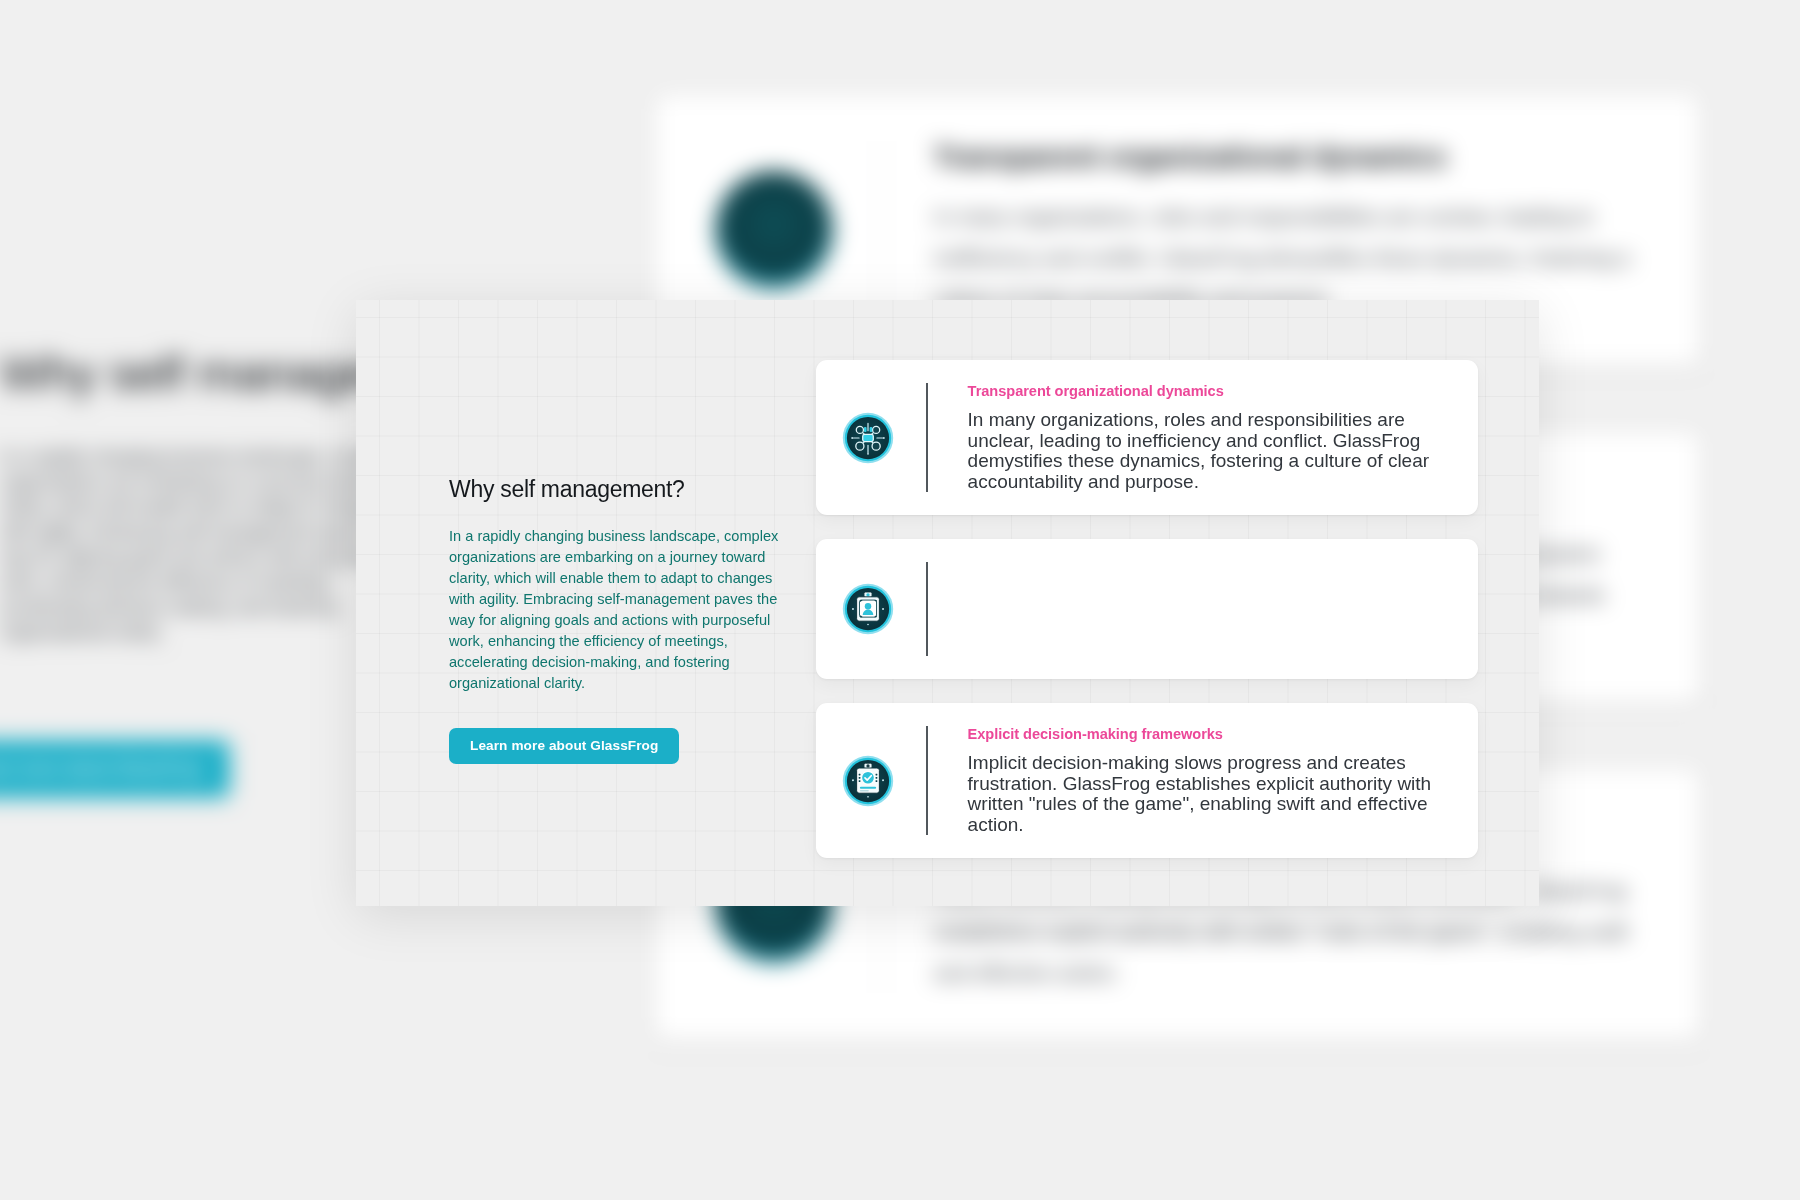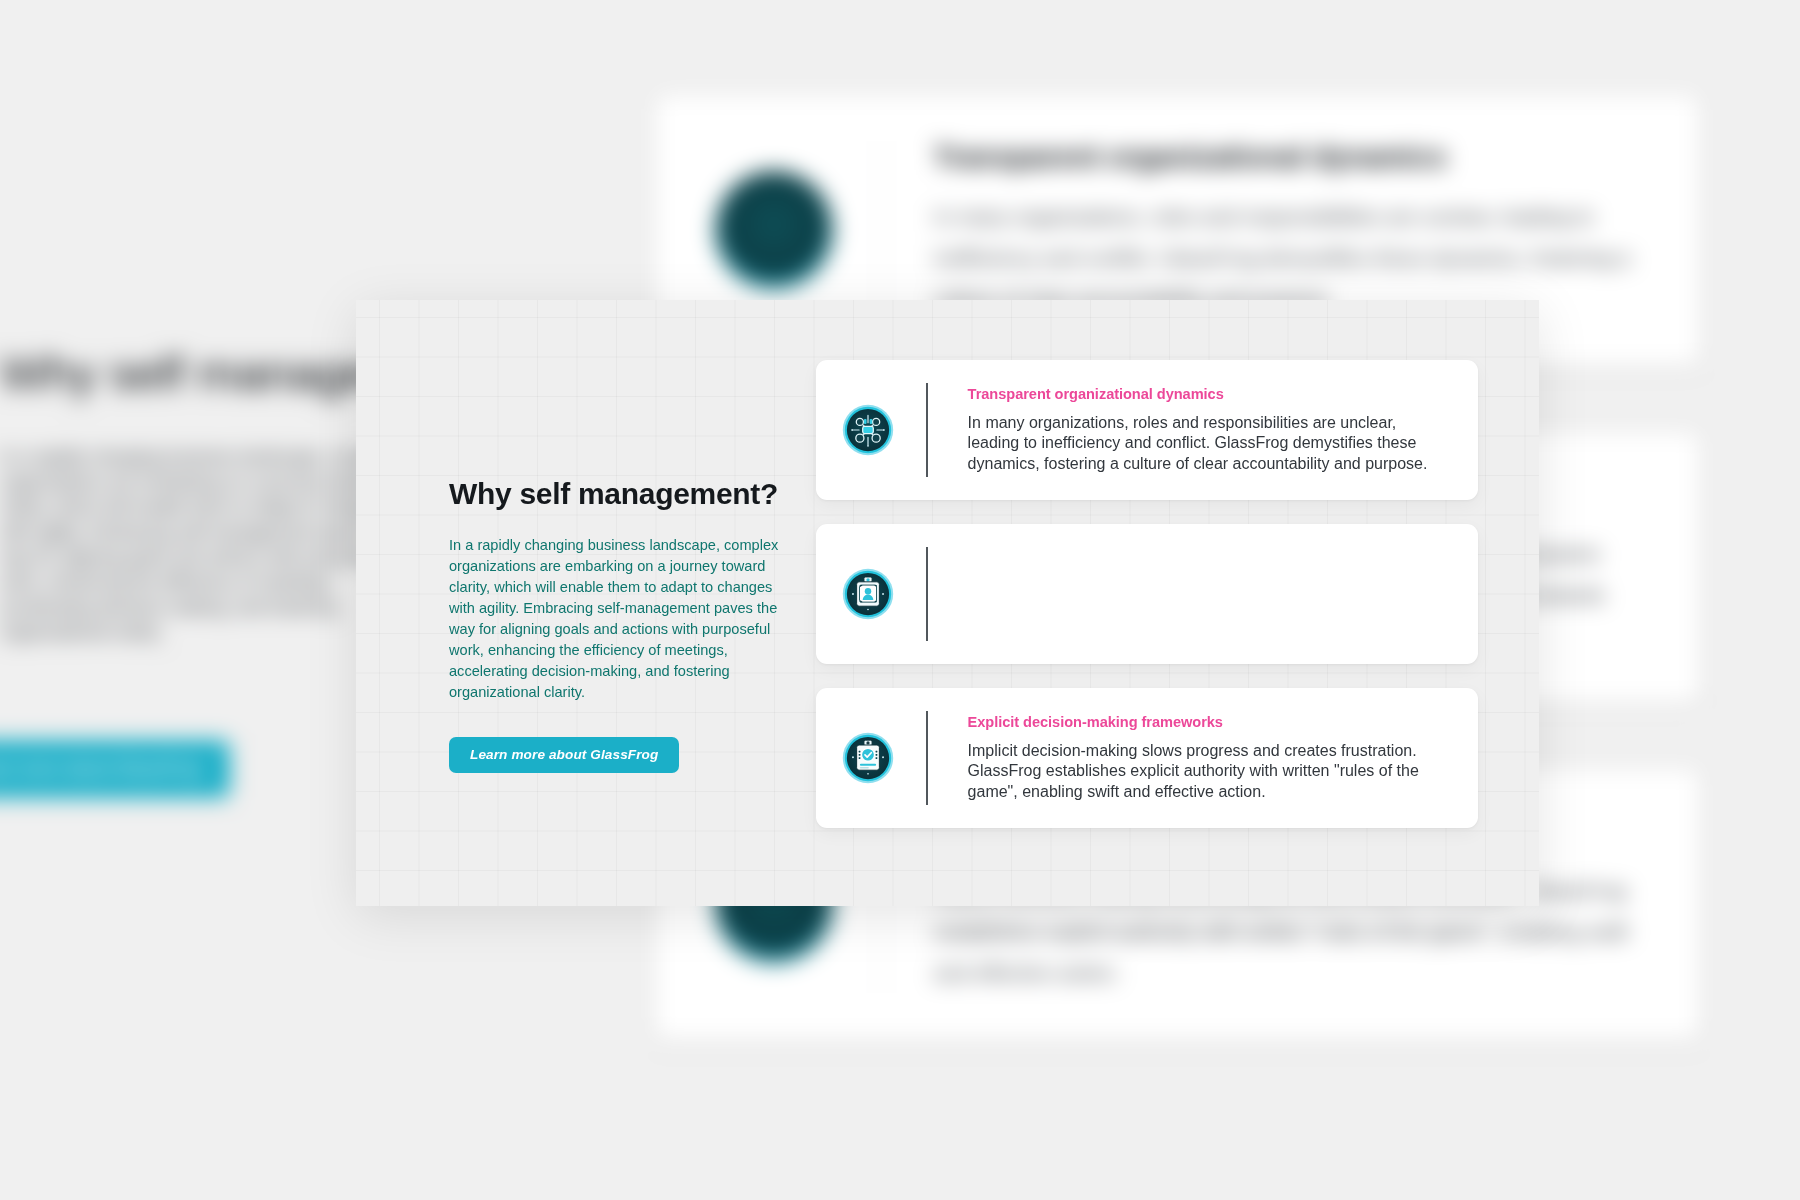--- a/index.html
+++ b/index.html
@@ -134,22 +134,22 @@
   }
 
   
   .left-col {
     position: absolute;
     left: 93px;
     top: 175px;
     width: 345px;
   }
   .left-title {
-    font-size: 30px;
-    font-weight: 700;
+    font-size: 23px;
+    font-weight: 400;
     color: #15191d;
     letter-spacing: -0.3px;
     line-height: 1.25;
     white-space: nowrap;
   }
   .left-para {
     margin-top: 22px;
     font-size: 14.6px;
     line-height: 21px;
     color: #0f766e;
@@ -163,21 +163,20 @@
     padding: 0 21px;
     border: none;
     border-radius: 7px;
     background: #1bafc8;
     color: #ffffff;
     font-family: "Liberation Sans", sans-serif;
     font-size: 13.6px;
     font-weight: 700;
     cursor: pointer;
     letter-spacing: 0.1px;
-    font-style: italic;
   }
 
   
   .cards {
     position: absolute;
     left: 460px;
     top: 60px;
     width: 662px;
     display: flex;
     flex-direction: column;
@@ -210,21 +209,21 @@
   }
   .card-body { flex: 1 1 auto; padding-right: 4px; }
   .card-title {
     font-size: 14.6px;
     font-weight: 700;
     color: #ec4899;
     margin-bottom: 11px;
     letter-spacing: -0.05px;
   }
   .card-desc {
-    font-size: 16px;
+    font-size: 19px;
     line-height: 20.5px;
     color: #32373d;
   }
 </style>
 </head>
 <body>
 
 <div id="stage">
 
   <div id="backdrop">

